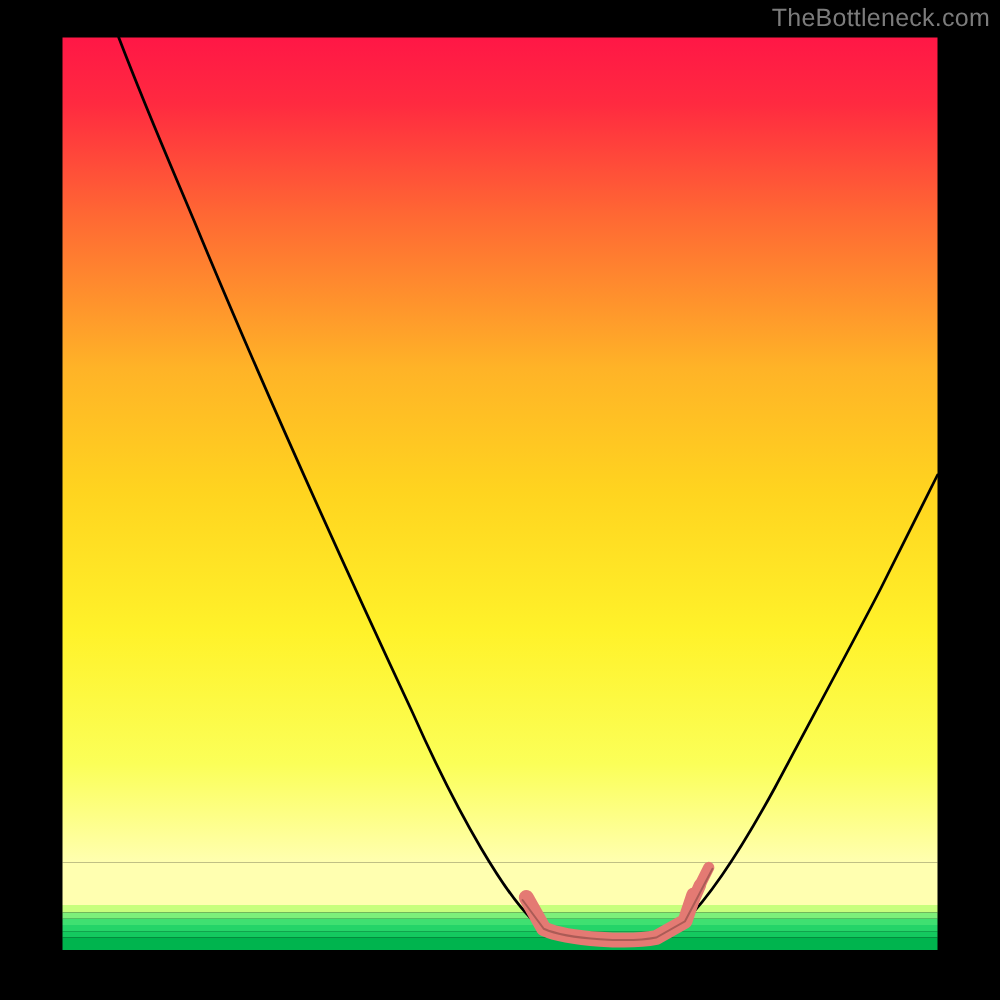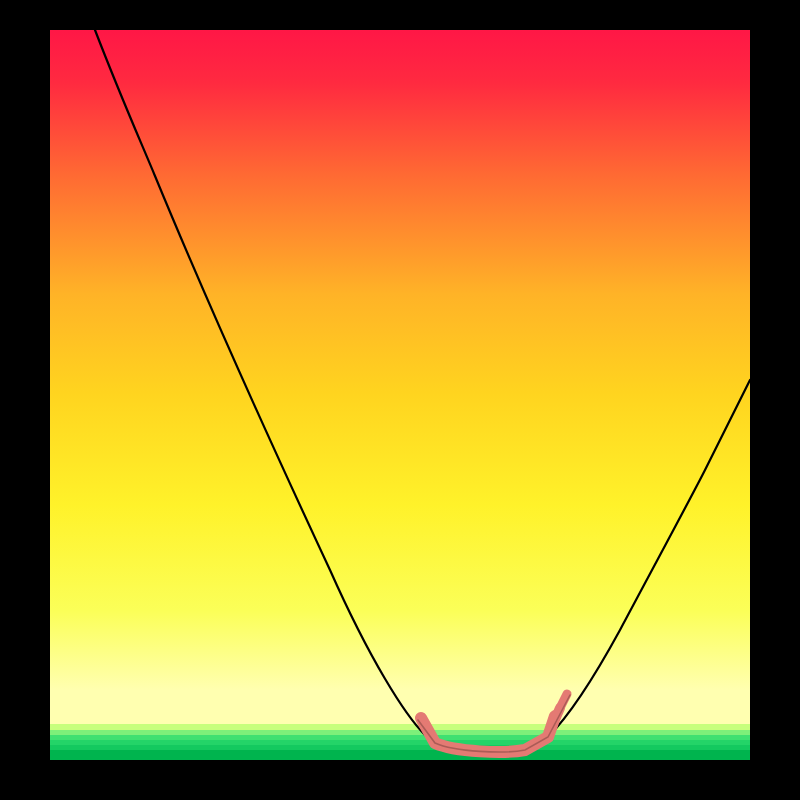--- a/index.html
+++ b/index.html
@@ -86,13 +86,14 @@
     <path d="M 561 706 L 567 694" fill="none" stroke="#e47a73" stroke-width="9" stroke-linecap="round"></path>
 
     <path d="M 418 720
          L 435 743
          C 455 752, 505 754, 525 750
          L 548 737
          L 570 695" fill="none" stroke="#000" stroke-width="1.6" stroke-linecap="round" opacity="0.25"></path>
 
   </svg>
 
+  <div class="watermark">TheBottleneck.com</div>
 </div>
 
 </body></html>

